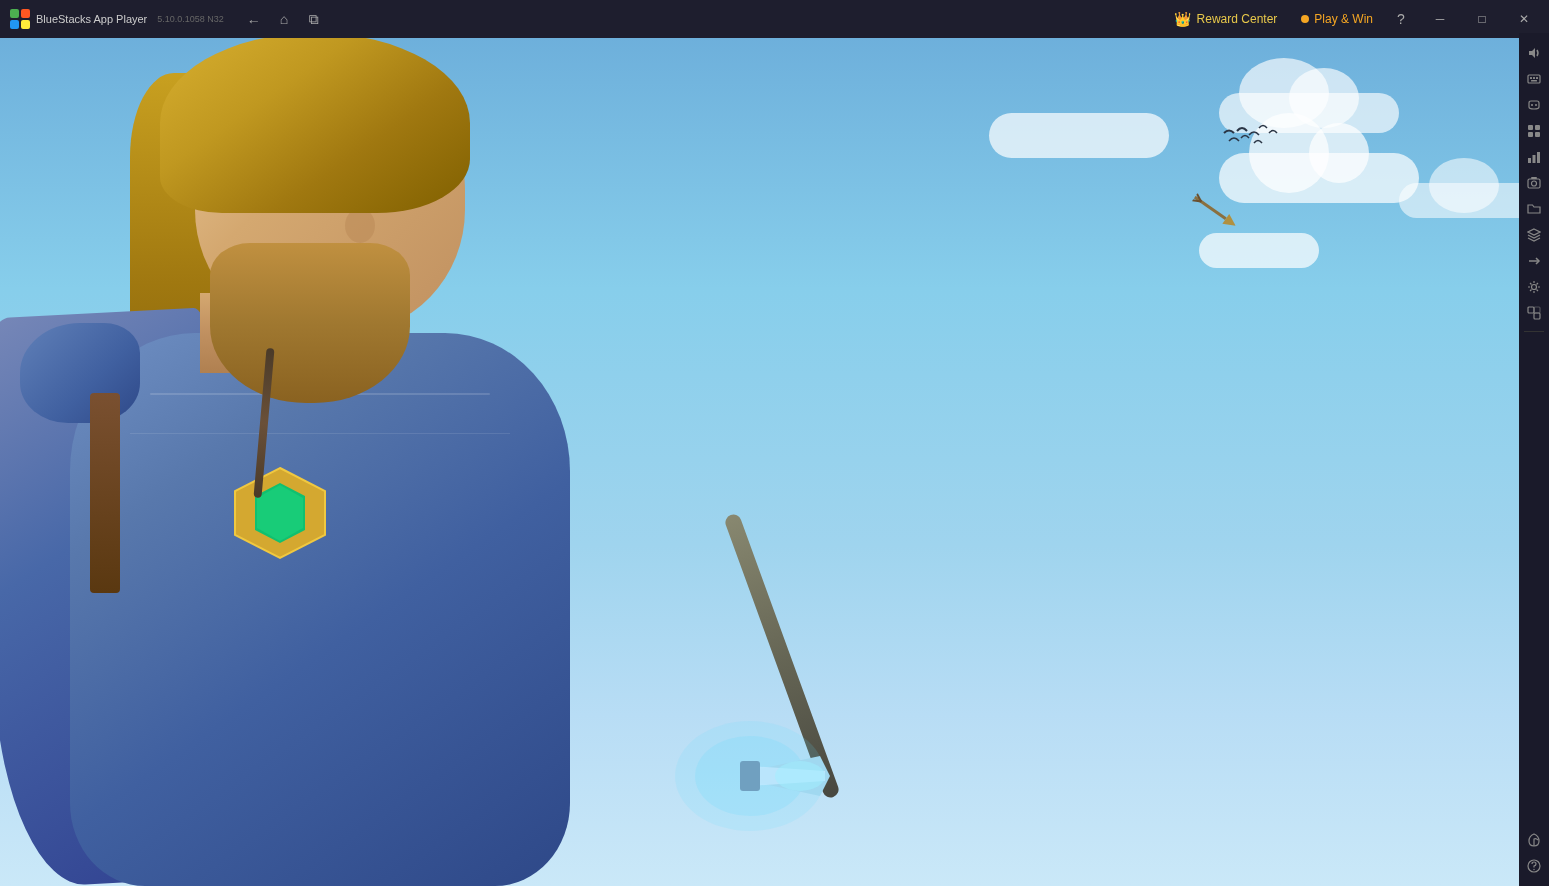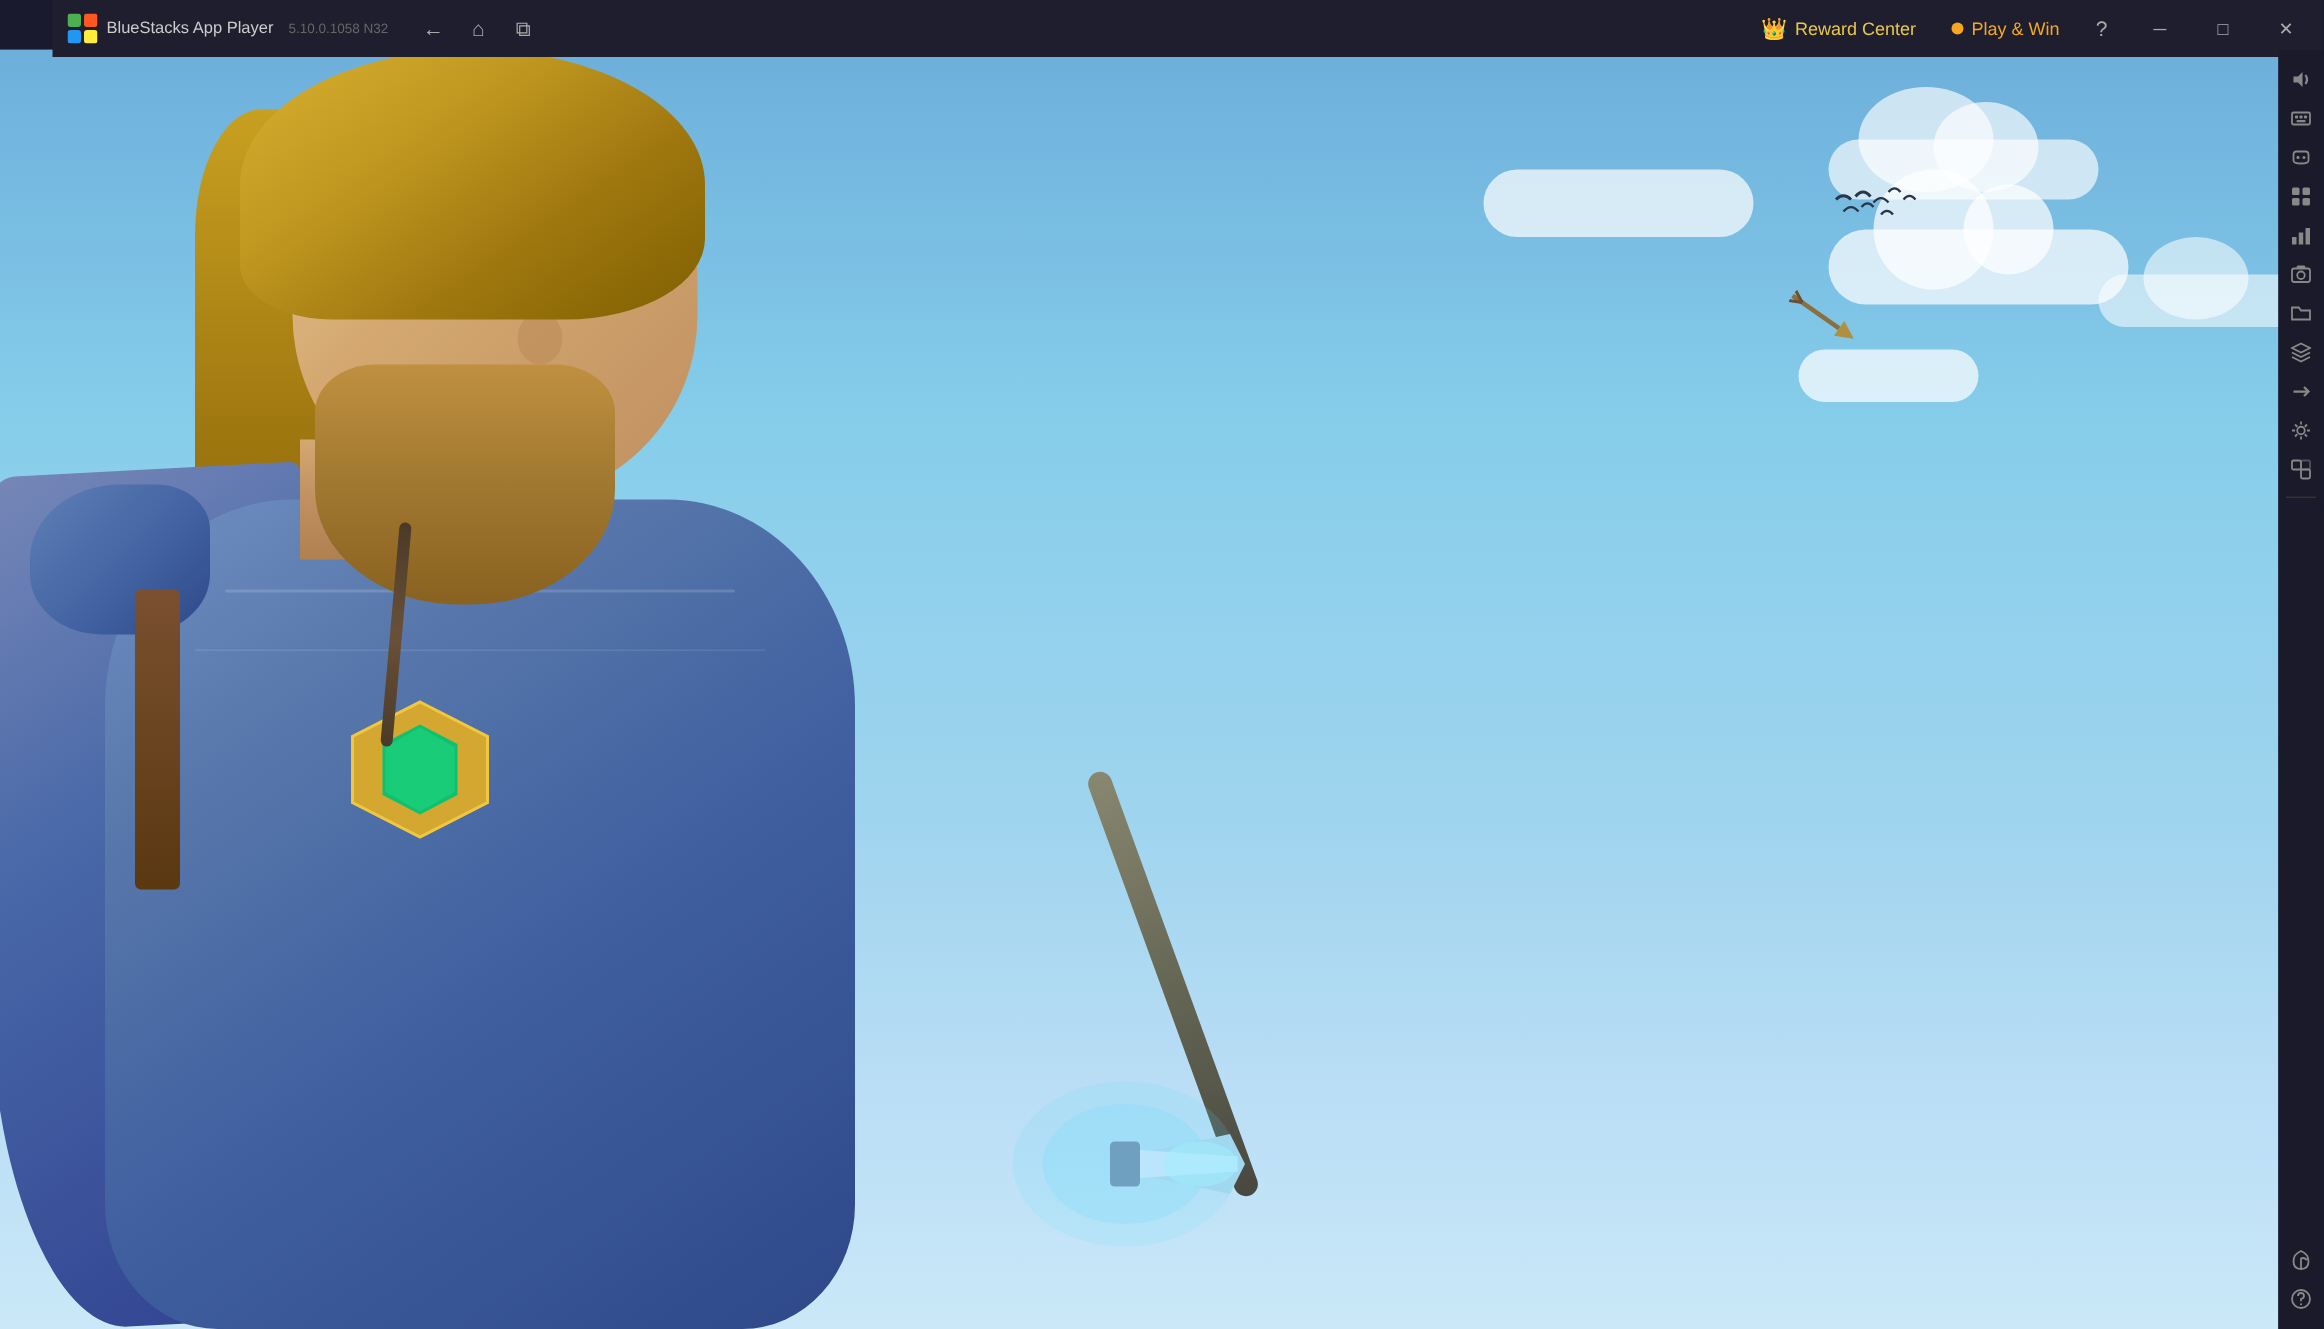--- a/index.html
+++ b/index.html
@@ -13,21 +13,20 @@
     }
 
     
     .titlebar {
       position: absolute;
       top: 0; left: 0; right: 0;
       height: 38px;
       background: #1e1e2e;
       display: flex;
       z-index: 100;
-      margin-left: 35px;
     }
 
     .titlebar-logo {
       display: flex;
       align-items: center;
       padding: 0 10px;
       gap: 6px;
     }
 
     .titlebar-appname {

